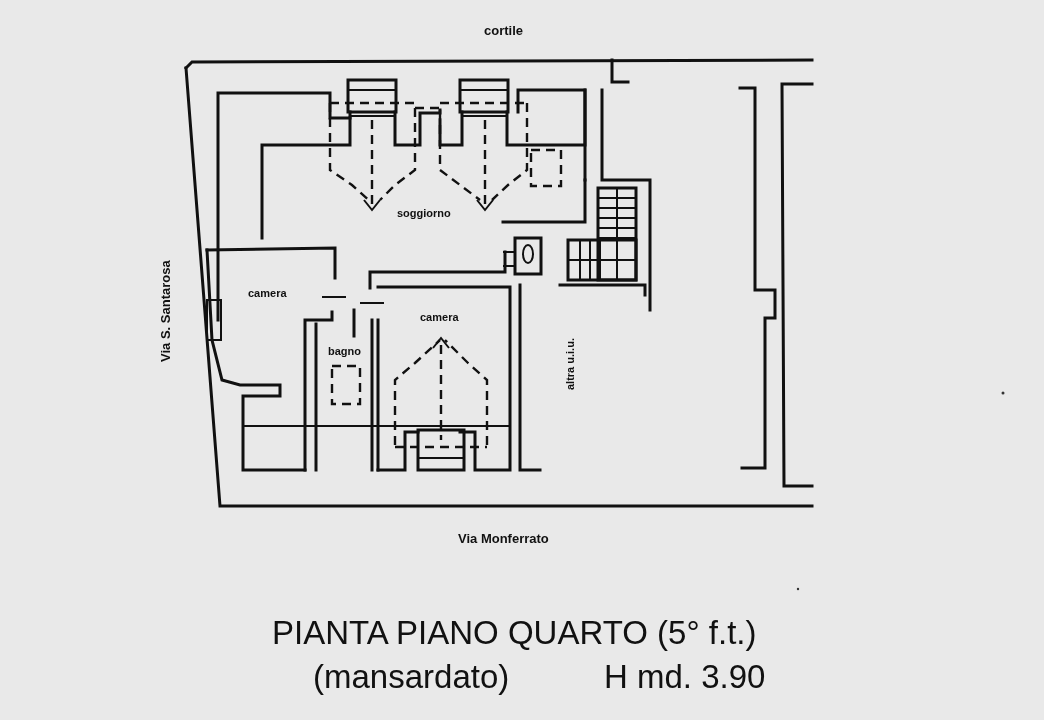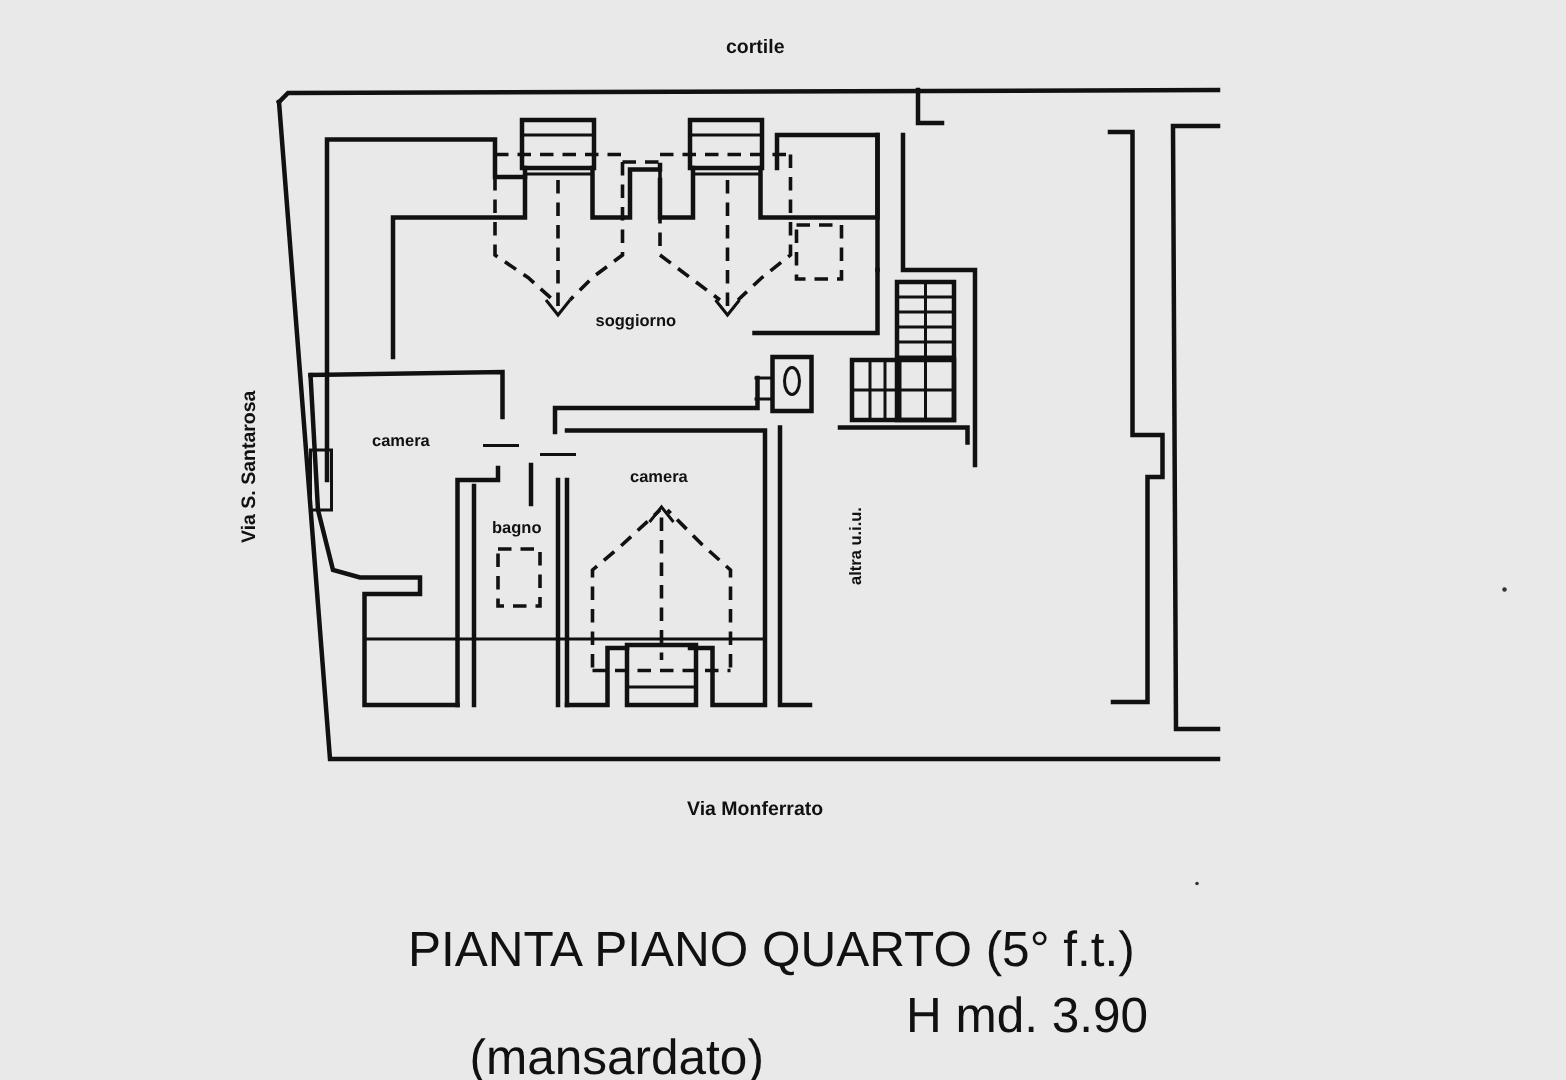--- a/index.html
+++ b/index.html
@@ -55,21 +55,21 @@
     .caption {
       position: absolute;
       font-family: "Liberation Sans", sans-serif;
       font-size: 33px;
       color: #111;
       white-space: nowrap;
       line-height: 1;
       text-align: center;
     }
     #caption-title { left: 272px; top: 616px; }
-    #caption-sub { left: 313px; top: 688px; }
+    #caption-sub { left: 313px; top: 660px; }
     #caption-height { left: 604px; top: 660px; }
   </style>
 </head>
 <body>
 
 <svg id="plan-svg" viewBox="0 0 1044 720" xmlns="http://www.w3.org/2000/svg">
 
   <g>
     <path class="wall" d="M186,68 L192,62 L812,60"></path>
     <path class="wall" d="M186,68 L220,506 L812,506"></path>

